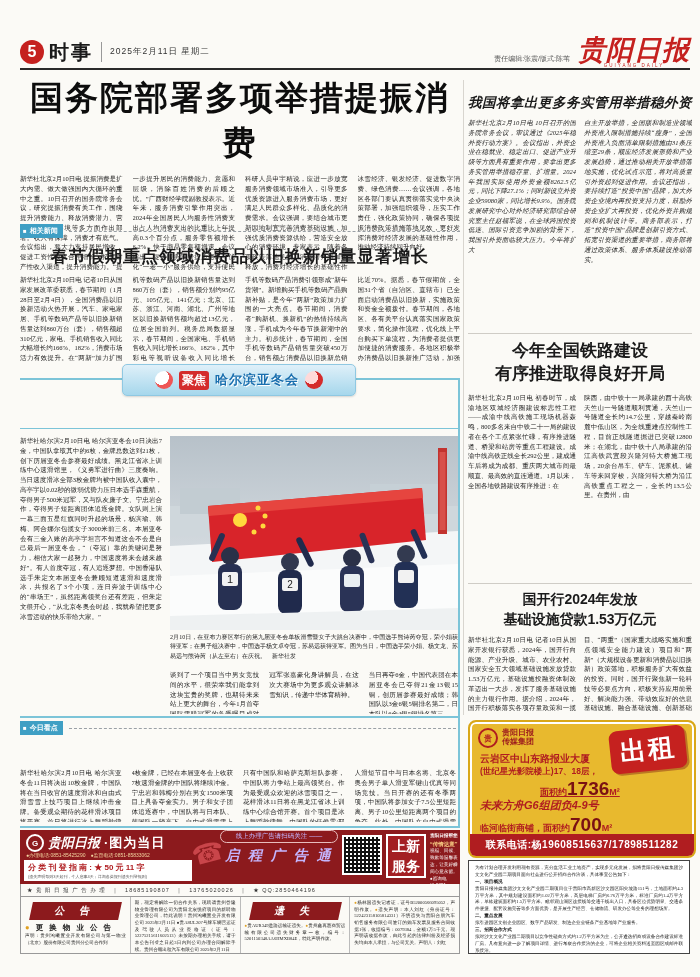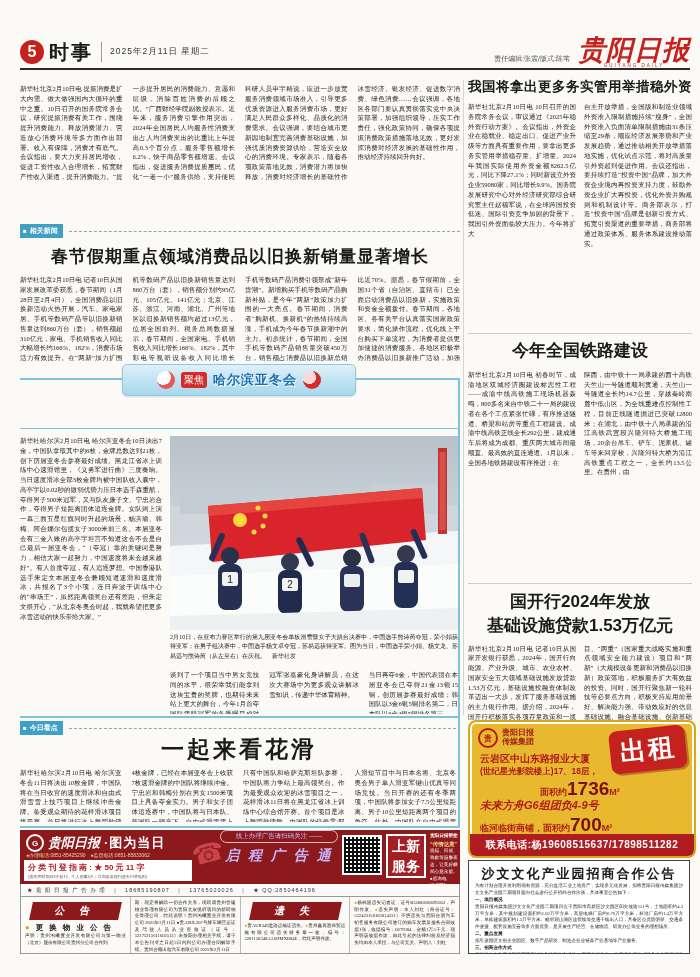--- a/index.html
+++ b/index.html
@@ -39,62 +39,62 @@
   .related .cols{margin-top:7px;height:88px;}
   
   .focus{position:absolute;left:20px;top:378px;width:438px;height:446px;
          border-top:2px solid #7cc4d8;border-right:2px solid #7cc4d8;border-bottom:2px solid #7cc4d8;}
   .badge{position:absolute;left:50%;top:-16px;transform:translateX(-50%);width:232px;height:30px;
          background:linear-gradient(180deg,#dff0f9,#a6d7ec);border-radius:5px;border:1px solid #8fc8e2;
          display:flex;align-items:center;justify-content:center;gap:6px;box-shadow:0 1px 2px rgba(0,0,0,.15);}
   .badge .mascot{width:18px;height:18px;border-radius:50%;}
   .badge .m1{background:radial-gradient(circle at 35% 35%,#fff 45%,#e55 46%);}
   .badge .m2{background:radial-gradient(circle at 35% 35%,#ffd9d9 40%,#d42b2b 41%);}
-  .badge .jj{background:#d42b2b;color:#fff;font-size:10px;font-weight:normal;padding:1px 3px;border-radius:3px;}
+  .badge .jj{background:#d42b2b;color:#fff;font-size:12px;font-weight:bold;padding:1px 3px;border-radius:3px;}
   .badge .bt{font-size:13px;font-weight:900;color:#1a6fae;text-shadow:1px 1px 0 #fff;letter-spacing:1px;}
   .f-h3{position:absolute;left:46px;top:14px;margin:0;font-size:19px;font-weight:900;letter-spacing:2px;}
   .f-rule{position:absolute;left:0;right:0;top:48px;border-top:1px solid #7cc4d8;}
   .f-left{position:absolute;left:0;top:56px;width:142px;height:276px;}
   .f-photo{position:absolute;left:150px;top:56px;width:288px;height:194px;background:#cfd6db;overflow:hidden;}
   .f-cap{position:absolute;left:150px;top:253px;width:288px;height:34px;font-family:"Liberation Serif",serif;
          font-size:6px;line-height:1.55;text-align:justify;color:#222;overflow:hidden;}
   .f-bcols{position:absolute;left:150px;top:290px;width:288px;height:44px;}
   .t-rule{position:absolute;left:0;right:0;top:336px;border-top:2px solid #7cc4d8;}
   .t-label{position:absolute;left:0;top:341px;}
   .t-h3{position:absolute;left:0;right:0;top:354px;margin:0;font-size:23px;font-weight:900;text-align:center;letter-spacing:3px;}
   .t-cols{position:absolute;left:0;top:388px;width:436px;height:54px;}
   
   .rart h2{margin:0;font-weight:900;text-align:center;}
-  .r1{position:absolute;left:468px;top:78px;width:224px;}
+  .r1{position:absolute;left:468px;top:94px;width:224px;font-style:italic;}
   .r1 h2{font-size:13.5px;letter-spacing:.5px;}
   .r1 .cols{margin-top:6px;height:226px;gap:8px;}
   .rdiv{position:absolute;left:468px;width:224px;border-top:1px solid #cfccc6;}
   .r2{position:absolute;left:468px;top:340px;width:224px;}
   .r2 h2{font-size:17px;line-height:1.35;}
   .r2 .cols{margin-top:7px;height:186px;gap:8px;}
   .r3{position:absolute;left:468px;top:590px;width:224px;}
-  .r3 h2{font-size:17px;line-height:1.4;}
+  .r3 h2{font-size:14px;line-height:1.4;}
   .r3 .cols{margin-top:6px;height:76px;gap:8px;}
   
   .rent{position:absolute;left:468px;top:720px;width:224px;height:134px;background:#e8b92e;
         border-radius:8px;border:2px solid #d9a718;box-shadow:inset 0 0 0 2px #fff;overflow:hidden;}
   .rent .brand{position:absolute;left:8px;top:6px;display:flex;align-items:center;gap:4px;}
   .rent .brand .seal{width:16px;height:16px;border-radius:50%;border:2px solid #b01d20;color:#b01d20;
         font-size:8px;font-weight:bold;display:flex;align-items:center;justify-content:center;}
   .rent .brand .bt{color:#9c1a1d;font-size:8px;font-weight:900;line-height:1.1;}
   .rent .bubble{position:absolute;right:8px;top:6px;background:#c5211f;color:#fff;font-size:26px;
         font-weight:900;padding:4px 10px;border-radius:8px;transform:rotate(-6deg);letter-spacing:2px;
         box-shadow:2px 2px 0 rgba(120,20,20,.4);}
   .rent .bubble::after{content:"";position:absolute;left:14px;bottom:-8px;border:8px solid transparent;
         border-top-color:#c5211f;border-left-width:4px;border-right-width:4px;}
   .rent .l{position:absolute;left:10px;color:#b01d20;font-weight:900;}
   .rent .l1{top:30px;font-size:10px;}
   .rent .l2{top:44px;font-size:8.5px;}
   .rent .num{font-size:19px;color:#7a1113;}
-  .rent .l3{top:56px;left:70px;font-size:9px;}
+  .rent .l3{top:56px;left:70px;font-size:9px;text-decoration:underline;}
   .rent .l4{top:76px;font-size:11px;font-style:italic;}
   .rent .l5{top:92px;font-size:9px;}
   .rent .bar{position:absolute;left:0;right:0;bottom:0;height:22px;background:#b01d20;color:#fff;
         font-size:10px;font-weight:bold;display:flex;align-items:center;justify-content:center;letter-spacing:.5px;}
   
   .notice{position:absolute;left:468px;top:860px;width:222px;height:94px;border:1.5px solid #444;
           background:#fff;padding:4px 6px;box-sizing:border-box;overflow:hidden;}
   .notice h2{margin:0;font-size:13px;font-weight:900;text-align:center;letter-spacing:2px;}
   .notice .nt{font-family:"Liberation Serif",serif;font-size:4.6px;line-height:1.5;text-align:justify;color:#222;}
   .notice .nb{font-weight:bold;}
@@ -152,20 +152,21 @@
       <div>
         <div class="masthead">贵阳日报</div>
         <div class="mastsub">GUIYANG DAILY</div>
       </div>
     </div>
   </div>
 
   <div class="hairline-v"></div>
 
   <div class="lead">
+    <h1>国务院部署多项举措提振消费</h1>
     <div class="cols">
       <div class="col">新华社北京2月10日电 提振消费是扩大内需、做大做强国内大循环的重中之重。10日召开的国务院常务会议，研究提振消费有关工作，围绕提升消费能力、释放消费潜力、营造放心消费环境等多方面作出部署。收入有保障，消费才有底气。会议指出，要大力支持居民增收，促进工资性收入合理增长，拓宽财产性收入渠道，提升消费能力。“提振消费，稳预期、稳信心是关键。持续推动中低收入群体增收减负，完善劳动者工资正常增长机制，同时稳股市、稳楼市。”</div>
       <div class="col">一步提升居民的消费能力、意愿和层级，消除百姓消费的后顾之忧。”广西财经学院副教授表示。近年来，服务消费引擎作用突出，2024年全国居民人均服务性消费支出占人均消费支出的比重比上年提高0.3个百分点，服务零售额增长6.2%，快于商品零售额增速。会议指出，促进服务消费提质惠民，优化“一老一小”服务供给，支持便民服务消费，扩大文体旅游消费，激发改善性消费，发展入境消费。“服务消费已经成为拉动消费的新引擎。”</div>
       <div class="col">科研人员申宇精说，应进一步放宽服务消费领域市场准入，引导更多优质资源进入服务消费市场，更好满足人民群众多样化、品质化的消费需求。会议强调，要结合城市更新因地制宜完善消费基础设施，加强优质消费资源供给，营造安全放心的消费环境。专家表示，随着各项政策落地见效，消费潜力将加快释放，消费对经济增长的基础性作用将进一步增强。</div>
       <div class="col">冰雪经济、银发经济、促进数字消费、绿色消费……会议强调，各地区各部门要认真贯彻落实党中央决策部署，加强组织领导，压实工作责任，强化政策协同，确保各项提振消费政策措施落地见效，更好发挥消费对经济发展的基础性作用，推动经济持续回升向好。</div>
     </div>
   </div>
 
   <div class="related">
     <div class="seclabel">
@@ -254,41 +255,40 @@
       <div class="col">谈到了一个项目当中男女竞技间的水平，很荣幸我们能拿到这块宝贵的奖牌，也期待未来站上更大的舞台，今年1月首夺国际雪联冠军的备受瞩目成对优势。</div>
       <div class="col">冠军张嘉豪化身讲解员，在这次大赛场中为更多观众讲解冰雪知识，传递中华体育精神。</div>
       <div class="col">当日再夺6金，中国代表团在本届亚冬会已夺得21金13银15铜，创历届参赛最好成绩；韩国队以3金6银5铜排名第二，日本队以6金4银5铜排名第三。</div>
     </div>
 
     <div class="t-rule"></div>
     <div class="t-label seclabel" style="width:436px;">
       <span class="sectag">今日看点</span>
       <span class="secdash"></span>
     </div>
-    <h3 class="t-h3">一起来看花滑</h3>
     <div class="t-cols cols">
       <div class="col">新华社哈尔滨2月10日电 哈尔滨亚冬会11日将决出10枚金牌，中国队将在当日收官的速度滑冰和自由式滑雪雪上技巧项目上继续冲击金牌。备受观众期待的花样滑冰项目将开赛，首日将进行冰上舞蹈韵律舞、双人滑短节目、男子单人滑短节目比赛。速度滑冰最后一个比赛日将决出</div>
       <div class="col">4枚金牌，已经在本届亚冬会上收获7枚速滑金牌的中国队将继续冲金。宁忠岩和韩梅分别在男女1500米项目上具备夺金实力。男子和女子团体追逐赛中，中国队将与日本队、韩国队一较高下。自由式滑雪雪上技巧11日晚进行双人同步的比赛，这个项目在亚洲开展较少，男女项目均</div>
       <div class="col">只有中国队和哈萨克斯坦队参赛，中国队将力争站上最高领奖台。作为最受观众欢迎的冰雪项目之一，花样滑冰11日将在黑龙江省冰上训练中心综合馆开赛。首个项目是冰上舞蹈韵律舞，中国队的任俊霏/邢珈宁、肖紫兮/何凌昊将联袂亮相。晚间王诗玥/柳鑫宇出战双人滑短节目，戴大卫、陈昱东将在男子单</div>
       <div class="col">人滑短节目中与日本名将、北京冬奥会男子单人滑亚军键山优真等同场竞技。当日开赛的还有冬季两项，中国队将参加女子7.5公里短距离、男子10公里短距离两个项目的争夺。此外，中国队在自由式滑雪男女坡面障碍技巧项目上均有争金实力。男子冰球将进行四分之一决赛。</div>
     </div>
   </div>
 
   <div class="r1 rart">
     <h2>我国将拿出更多务实管用举措稳外资</h2>
     <div class="cols">
       <div class="col">新华社北京2月10日电 10日召开的国务院常务会议，审议通过《2025年稳外资行动方案》。会议指出，外资企业在稳就业、稳定出口、促进产业升级等方面具有重要作用，要拿出更多务实管用举措稳存量、扩增量。2024年我国实际使用外资金额8262.5亿元，同比下降27.1%；同时新设立外资企业59080家，同比增长9.9%。国务院发展研究中心对外经济研究部综合研究室主任赵福军说，在全球跨国投资低迷、国际引资竞争加剧的背景下，我国引外资面临较大压力。今年将扩大</div>
       <div class="col">自主开放举措，全国版和制造业领域外资准入限制措施持续“瘦身”，全国外资准入负面清单限制措施由31条压缩至29条，顺应经济发展形势和产业发展趋势，通过推动相关开放举措落地实施，优化试点示范，将对高质量引外资起到促进作用。会议还指出，要持续打造“投资中国”品牌，加大外资企业境内再投资支持力度，鼓励外资企业扩大再投资，优化外资并购规则和机制设计等。商务部表示，打造“投资中国”品牌是创新引资方式、拓宽引资渠道的重要举措，商务部将通过政策体系、服务体系建设推动落实。</div>
     </div>
   </div>
 
   <div class="rdiv" style="top:333px;"></div>
 
   <div class="r2 rart">
-    <h2><span>今年全国铁路建设</span><br></h2>
+    <h2><span>今年全国铁路建设</span><br><span>有序推进取得良好开局</span></h2>
     <div class="cols">
       <div class="col">新华社北京2月10日电 初春时节，成渝地区双城经济圈建设标志性工程——成渝中线高铁施工现场机器轰鸣，800多名来自中铁二十一局的建设者在各个工点紧张忙碌，有序推进隧道、桥梁和站房等重点工程建设。成渝中线高铁正线全长292公里，建成通车后将成为成都、重庆两大城市间最顺直、最高效的直连通道。1月以来，全国各地铁路建设有序推进：在</div>
       <div class="col">陕西，由中铁十一局承建的西十高铁天竺山一号隧道顺利贯通，天竺山一号隧道全长约14.7公里，穿越秦岭南麓中低山区，为全线重难点控制性工程，目前正线隧道掘进已突破12800米；在湖北，由中铁十八局承建的沿江高铁武宜段兴隆河特大桥施工现场，20余台吊车、铲车、泥浆机、罐车等来回穿梭，兴隆河特大桥为沿江高铁重点工程之一，全长约13.5公里。在贵州，由</div>
     </div>
   </div>
 
   <div class="rdiv" style="top:583px;"></div>
 
   <div class="r3 rart">
     <h2><span>国开行2024年发放</span><br><span>基础设施贷款1.53万亿元</span></h2>
@@ -306,21 +306,20 @@
     <div class="bubble">出租</div>
     <div class="l l1">云岩区中山东路报业大厦</div>
     <div class="l l2">(世纪星光影院楼上)17、18层，</div>
     <div class="l l3"><span>面积约</span><span class="num">1736</span><span>M²</span></div>
     <div class="l l4">未来方舟G6组团负4-9号</div>
     <div class="l l5"><span>临河临街商铺，面积约</span><span class="num">700</span><span>M²</span></div>
     <div class="bar">联系电话:杨19608515637/17898511282</div>
   </div>
 
   <div class="notice">
-    <h2>沙文文化产业园招商合作公告</h2>
     <div class="nt">为有计划合理开发利用现有资源，充分盘活工业土地资产，实现多元化发展，拟将贵阳日报传媒集团沙文文化产业园二期项目面向社会进行公开招商合作洽谈，具体事宜公告如下：</div>
     <div class="nt nb">一、项目概况</div>
     <div class="nt">贵阳日报传媒集团沙文文化产业园二期项目位于贵阳市高新区沙文园区阳尖坡路151号，土地面积约4.3万平方米，其中规划建设面积约1.02万平方米，高层电梯厂房约6.76万平方米，标准厂房约1.4万平方米，单栋建筑面积约1.5万平方米。毗邻观山湖区连接线等交通干线出入口，具备区位优势明显、交通条件便捷、配套设施完善等多方面优势，是开展生产经营、仓储物流、研发办公等业务的理想场所。</div>
     <div class="nt nb">二、重点发展</div>
     <div class="nt">拟引进园区文创企业园区、数字产品研发、制造企业全链条产业基地等产业服务。</div>
     <div class="nt nb">三、招商合作方式</div>
     <div class="nt">拟对沙文文化产业园二期项目以竞争性磋商方式约1.2万平方米为主，公开遴选招商或设备合作建设标准厂房。凡有意向进一步了解项目详情、进行考察合作接洽的企业，可将企业相关资料送至园区或邮件联系接洽。</div>
 
   </div>
 

